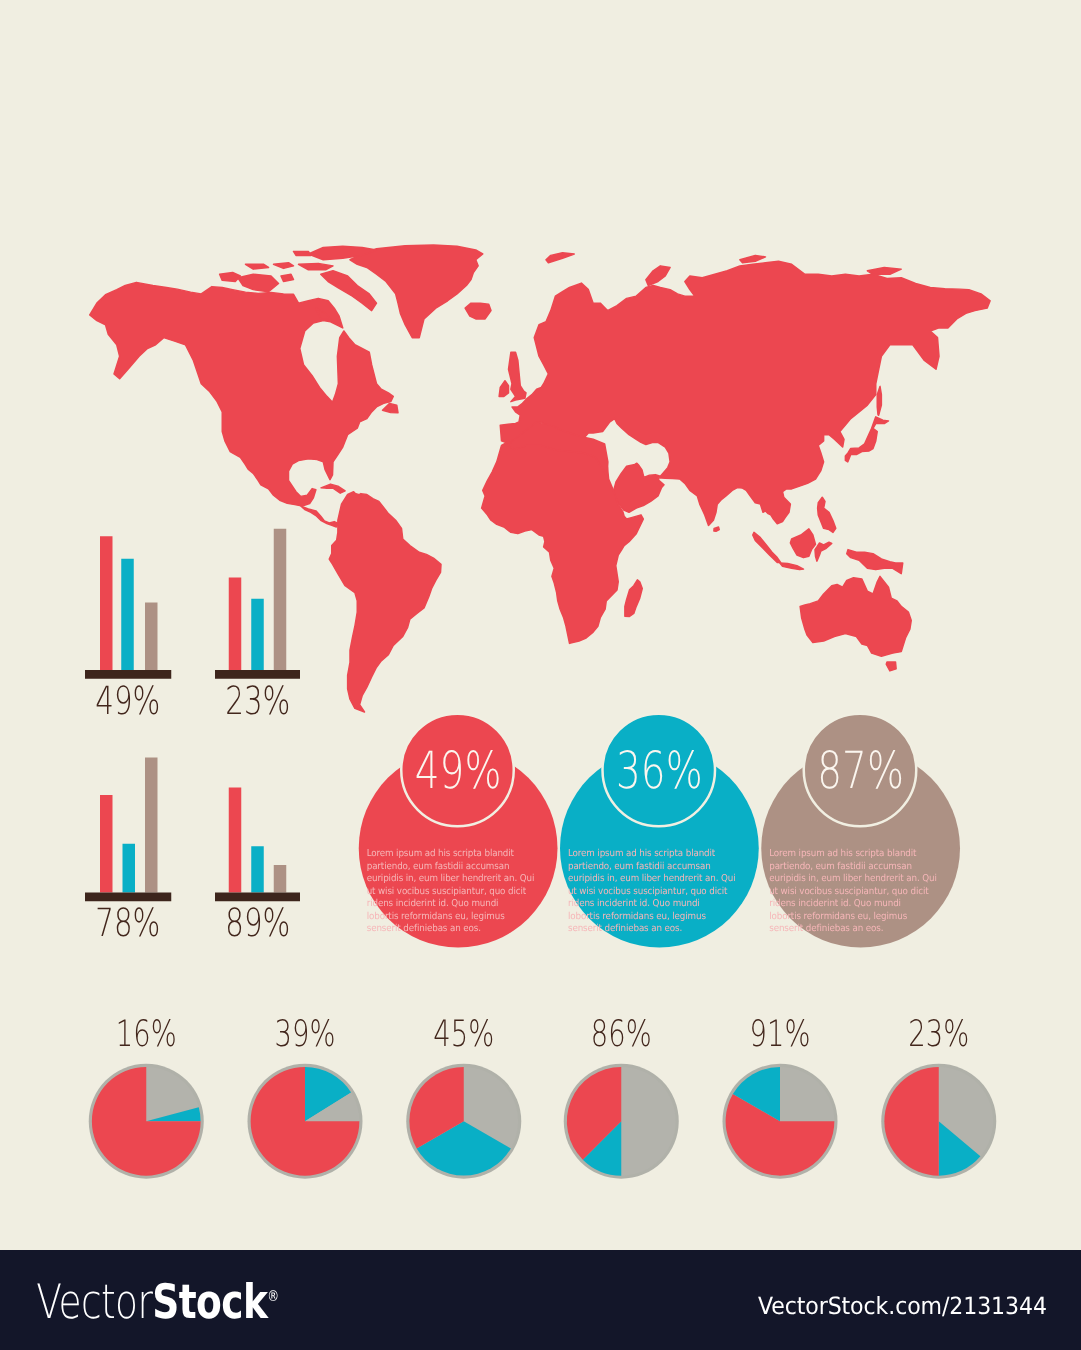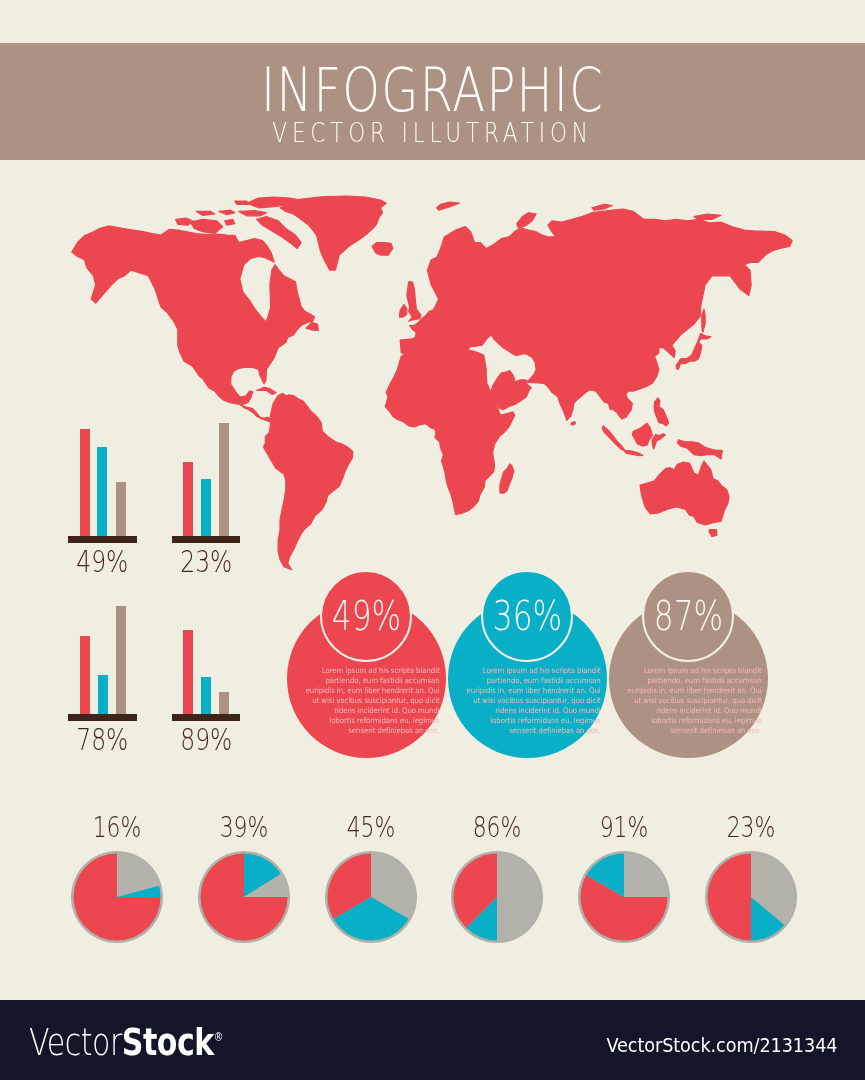--- a/index.html
+++ b/index.html
@@ -52,21 +52,21 @@
 
   
   .circ-card{position:absolute;width:159px;height:188px;}
   .circ-big{position:absolute;left:0;bottom:0;width:159px;height:159px;border-radius:50%;}
   .circ-top{position:absolute;left:33.5px;top:0;width:92px;height:92px;border-radius:50%;
     border:2.6px solid #f1efe2;box-sizing:border-box;}
   .circ-pct{position:absolute;left:0;top:13px;width:159px;height:66px;line-height:66px;
     text-align:center;
     color:#fbf6ef;font-size:41px;font-family:"DejaVu Sans", sans-serif;font-weight:200;
     letter-spacing:0px;transform:scaleX(0.76);transform-origin:50% 50%;}
-  .circ-text{position:absolute;left:0px;top:96px;width:159px;text-align:right;
+  .circ-text{position:absolute;left:0px;top:108px;width:159px;text-align:left;
     color:#f6b6b8;font-size:7.6px;line-height:10.1px;font-family:"DejaVu Sans", sans-serif;
     font-weight:400;letter-spacing:-0.1px;}
   .circ-text span{display:block;white-space:nowrap;transform:scaleX(0.92);}
 
   
   .pie-item{position:absolute;width:110px;}
   .pie-label{position:absolute;left:0;top:0;width:110px;height:30px;line-height:30px;
     text-align:center;
     color:#42261c;font-size:29px;font-family:"DejaVu Sans", sans-serif;font-weight:200;
     transform:scaleX(0.755);transform-origin:50% 0;}
@@ -83,24 +83,20 @@
   .vs-url{position:absolute;right:28px;top:1027px;height:36px;line-height:36px;color:#fff;
     font-size:19px;
     font-family:"DejaVu Sans", sans-serif;font-weight:400;letter-spacing:-0.1px;
     transform:scaleX(0.93);transform-origin:100% 50%;white-space:nowrap;}
 </style>
 </head>
 <body>
 
 <div id="stage">
 
-  <div class="header-band">
-    <div class="header-title">INFOGRAPHIC</div>
-    <div class="header-sub">VECTOR ILLUTRATION</div>
-  </div>
 
   <svg class="world-map" viewBox="0 0 865 1080">
 <g fill="#ec4750" stroke="#ec4750" stroke-width="1.2" stroke-linejoin="round">
 <path d="M71.8,252.0 L77.5,242.5 L84.4,235.8 L93.4,231.7 L100.2,228.4 L109.1,225.9 L122.3,228.4 L133.2,230.0 L141.8,231.3 L152.5,233.7 L161.0,235.1 L169.5,229.3 L177.8,230.0 L186.1,231.7 L196.4,233.7 L206.6,234.7 L216.8,234.0 L226.8,235.1 L234.8,235.4 L238.8,242.5 L246.7,240.6 L254.6,238.7 L262.5,240.6 L267.4,246.5 L271.3,252.9 L274.2,262.3 L269.3,259.8 L264.4,257.4 L258.6,256.5 L250.7,258.4 L243.8,264.8 L239.8,278.8 L242.8,291.8 L249.7,300.6 L255.6,310.0 L261.5,317.1 L266.0,321.9 L268.3,315.7 L270.7,307.0 L269.9,285.0 L271.8,270.1 L275.1,264.8 L279.0,270.1 L283.9,275.8 L289.7,278.8 L295.4,281.8 L297.3,291.8 L301.2,307.0 L305.0,311.4 L310.7,314.3 L314.6,317.1 L312.6,321.3 L306.9,322.7 L301.2,325.5 L297.3,329.5 L293.5,334.9 L287.7,337.5 L285.8,342.6 L281.9,345.2 L278.1,347.7 L276.1,352.7 L274.2,357.6 L270.3,363.6 L266.4,369.5 L266.0,379.9 L264.0,383.7 L260.1,375.8 L258.6,369.5 L253.6,367.6 L246.7,367.1 L238.8,368.5 L233.8,371.3 L230.8,376.9 L230.8,384.4 L236.8,393.4 L240.4,397.1 L245.8,396.2 L249.7,390.9 L252.7,391.8 L250.7,398.2 L247.7,402.8 L241.8,404.8 L235.8,403.7 L229.8,402.6 L223.8,400.2 L218.8,396.2 L214.8,391.1 L208.7,387.8 L206.6,384.4 L202.6,378.7 L198.5,375.3 L196.4,371.8 L192.3,365.9 L184.1,361.2 L179.9,352.7 L177.8,345.2 L177.8,337.5 L177.8,329.5 L173.7,321.3 L167.4,312.9 L161.0,307.0 L154.7,288.4 L148.3,275.8 L139.7,272.9 L131.0,270.1 L124.5,275.8 L117.9,278.8 L111.3,285.0 L102.4,295.4 L95.7,303.0 L91.2,299.1 L95.7,285.0 L93.4,275.8 L86.6,267.4 L84.4,259.8 L77.5,256.5 Z"></path>
 <path d="M240.8,405.0 L246.7,407.2 L252.7,408.7 L256.6,413.0 L259.5,416.7 L263.4,418.4 L267.4,417.3 L270.7,418.8 L269.1,421.6 L266.0,420.5 L261.5,418.8 L256.6,416.2 L252.7,412.4 L248.7,409.8 L243.8,407.6 Z"></path>
 <path d="M270.3,416.2 L273.2,403.3 L278.1,395.6 L282.9,393.4 L285.8,396.7 L288.7,394.9 L293.5,395.6 L298.3,398.9 L303.1,401.1 L306.9,405.9 L310.7,410.9 L316.5,416.2 L321.2,422.7 L322.2,431.2 L327.9,436.5 L335.4,441.8 L341.1,443.5 L346.8,446.5 L352.8,451.4 L352.4,457.9 L348.6,464.3 L345.3,470.8 L343.0,477.4 L339.2,486.3 L333.5,490.8 L327.9,495.3 L326.0,502.2 L322.2,509.2 L314.6,516.4 L310.7,523.7 L305.0,528.7 L301.2,533.8 L297.3,541.6 L293.5,549.7 L289.7,556.6 L287.7,563.7 L291.6,569.6 L283.9,566.7 L280.0,559.4 L278.1,551.1 L278.1,540.3 L280.0,530.0 L280.0,520.1 L281.9,510.4 L283.9,501.0 L285.8,489.6 L285.8,480.7 L283.9,474.1 L276.1,468.6 L270.3,458.9 L265.4,450.4 L263.4,447.2 L265.4,442.9 L265.4,436.5 L269.3,432.3 L270.3,425.9 Z"></path>
 <path d="M280.0,207.8 L289.7,203.2 L301.2,199.0 L324.1,196.6 L346.8,196.0 L365.6,197.0 L380.6,200.0 L386.2,203.2 L380.6,207.8 L382.5,212.7 L378.7,218.0 L376.8,223.7 L373.1,228.4 L365.6,235.1 L358.1,240.6 L348.6,246.5 L339.2,255.1 L335.4,270.1 L329.8,270.1 L324.1,259.8 L320.3,250.7 L318.4,242.5 L316.5,235.1 L312.6,230.0 L308.8,225.2 L301.2,219.4 L293.5,214.0 L285.8,211.4 Z"></path>
 <path d="M400.2,340.1 L401.2,352.7 L405.9,354.4 L414.3,353.2 L418.0,348.9 L423.7,342.6 L427.4,339.3 L433.0,337.5 L436.8,340.1 L441.5,343.9 L447.1,348.9 L450.0,346.4 L453.7,347.7 L457.5,351.4 L462.2,353.2 L467.0,350.7 L470.7,346.4 L474.5,346.4 L482.1,345.2 L487.9,337.5 L491.7,334.9 L493.6,338.8 L497.4,342.6 L503.2,347.7 L509.0,351.4 L512.8,353.9 L516.7,355.6 L522.5,353.9 L526.4,353.9 L532.2,357.6 L535.1,362.4 L536.1,369.5 L534.2,374.1 L528.3,381.0 L524.4,379.7 L519.6,380.1 L515.1,381.9 L513.6,376.0 L510.7,371.8 L509.5,370.6 L507.8,371.6 L501.3,373.0 L497.0,378.7 L492.8,385.5 L490.9,392.3 L492.1,399.3 L499.0,408.0 L503.2,409.8 L509.0,406.5 L514.7,404.4 L520.5,401.1 L526.4,396.7 L529.3,390.0 L531.2,387.8 L527.3,384.4 L524.4,379.9 L526.4,382.2 L532.2,382.6 L538.1,382.8 L544.0,383.3 L547.9,386.7 L551.9,392.3 L557.8,396.7 L559.8,403.3 L563.8,411.9 L566.8,420.3 L570.7,416.2 L572.8,409.8 L573.8,403.3 L576.8,400.0 L580.8,396.7 L585.8,392.3 L589.9,390.0 L594.0,390.5 L597.0,392.3 L600.1,396.7 L604.2,402.2 L608.3,403.3 L610.4,409.8 L612.4,408.7 L614.5,410.9 L616.6,411.9 L618.7,415.2 L621.8,419.0 L626.0,417.3 L628.1,414.1 L631.2,409.8 L632.3,403.3 L627.0,397.8 L626.0,393.4 L629.1,391.1 L633.3,391.1 L639.7,388.9 L646.0,386.7 L652.4,383.3 L656.7,376.4 L658.9,369.5 L656.7,362.4 L654.6,356.3 L658.9,352.7 L658.9,347.7 L663.2,347.7 L667.5,351.4 L674.1,357.6 L675.2,351.4 L671.9,345.2 L676.3,340.1 L680.6,334.9 L687.3,329.5 L693.9,324.1 L700.6,315.7 L700.6,307.0 L705.1,285.0 L711.9,275.8 L721.0,275.8 L730.2,275.8 L739.5,288.4 L748.8,295.4 L751.2,285.0 L750.0,270.1 L744.2,264.8 L751.2,262.3 L758.3,262.3 L765.4,255.1 L772.7,250.7 L779.9,248.5 L789.7,246.5 L792.1,240.6 L784.8,235.1 L775.1,231.7 L767.8,231.3 L755.9,231.0 L744.2,230.0 L732.5,226.8 L721.0,222.2 L709.6,222.8 L698.4,219.4 L687.3,220.8 L676.3,219.4 L665.4,220.8 L654.6,219.4 L643.9,219.4 L633.3,211.4 L622.8,209.0 L612.4,210.2 L602.2,211.4 L591.9,212.7 L581.8,216.6 L571.8,219.4 L561.8,222.2 L551.9,220.8 L547.9,225.2 L551.9,231.7 L555.8,236.9 L547.9,236.9 L542.0,235.1 L536.1,231.7 L528.3,230.0 L522.5,228.4 L516.7,230.0 L509.0,236.9 L501.3,238.7 L493.6,244.5 L486.0,248.5 L480.2,242.5 L474.5,242.5 L470.7,231.7 L465.1,226.5 L455.6,230.0 L450.0,233.4 L444.3,236.9 L440.6,248.5 L436.8,257.4 L431.2,259.8 L427.4,270.1 L431.2,285.0 L434.9,291.8 L438.7,299.1 L434.9,307.0 L433.0,310.0 L429.3,311.4 L425.5,315.7 L421.8,318.6 L418.0,322.7 L414.3,325.5 L409.6,325.5 L412.4,329.5 L416.2,332.2 L415.2,337.5 L412.4,338.8 Z"></path>
 <path d="M408.7,321.3 L412.4,317.1 L408.7,311.4 L409.6,307.0 L406.8,295.4 L408.7,281.8 L412.4,281.8 L414.3,288.4 L416.2,308.5 L419.0,312.9 L420.8,314.3 L419.9,318.6 L412.4,320.0 Z"></path>
 <path d="M399.3,317.1 L400.2,310.0 L404.0,304.6 L406.8,308.5 L406.8,314.3 L403.1,317.1 Z"></path>

